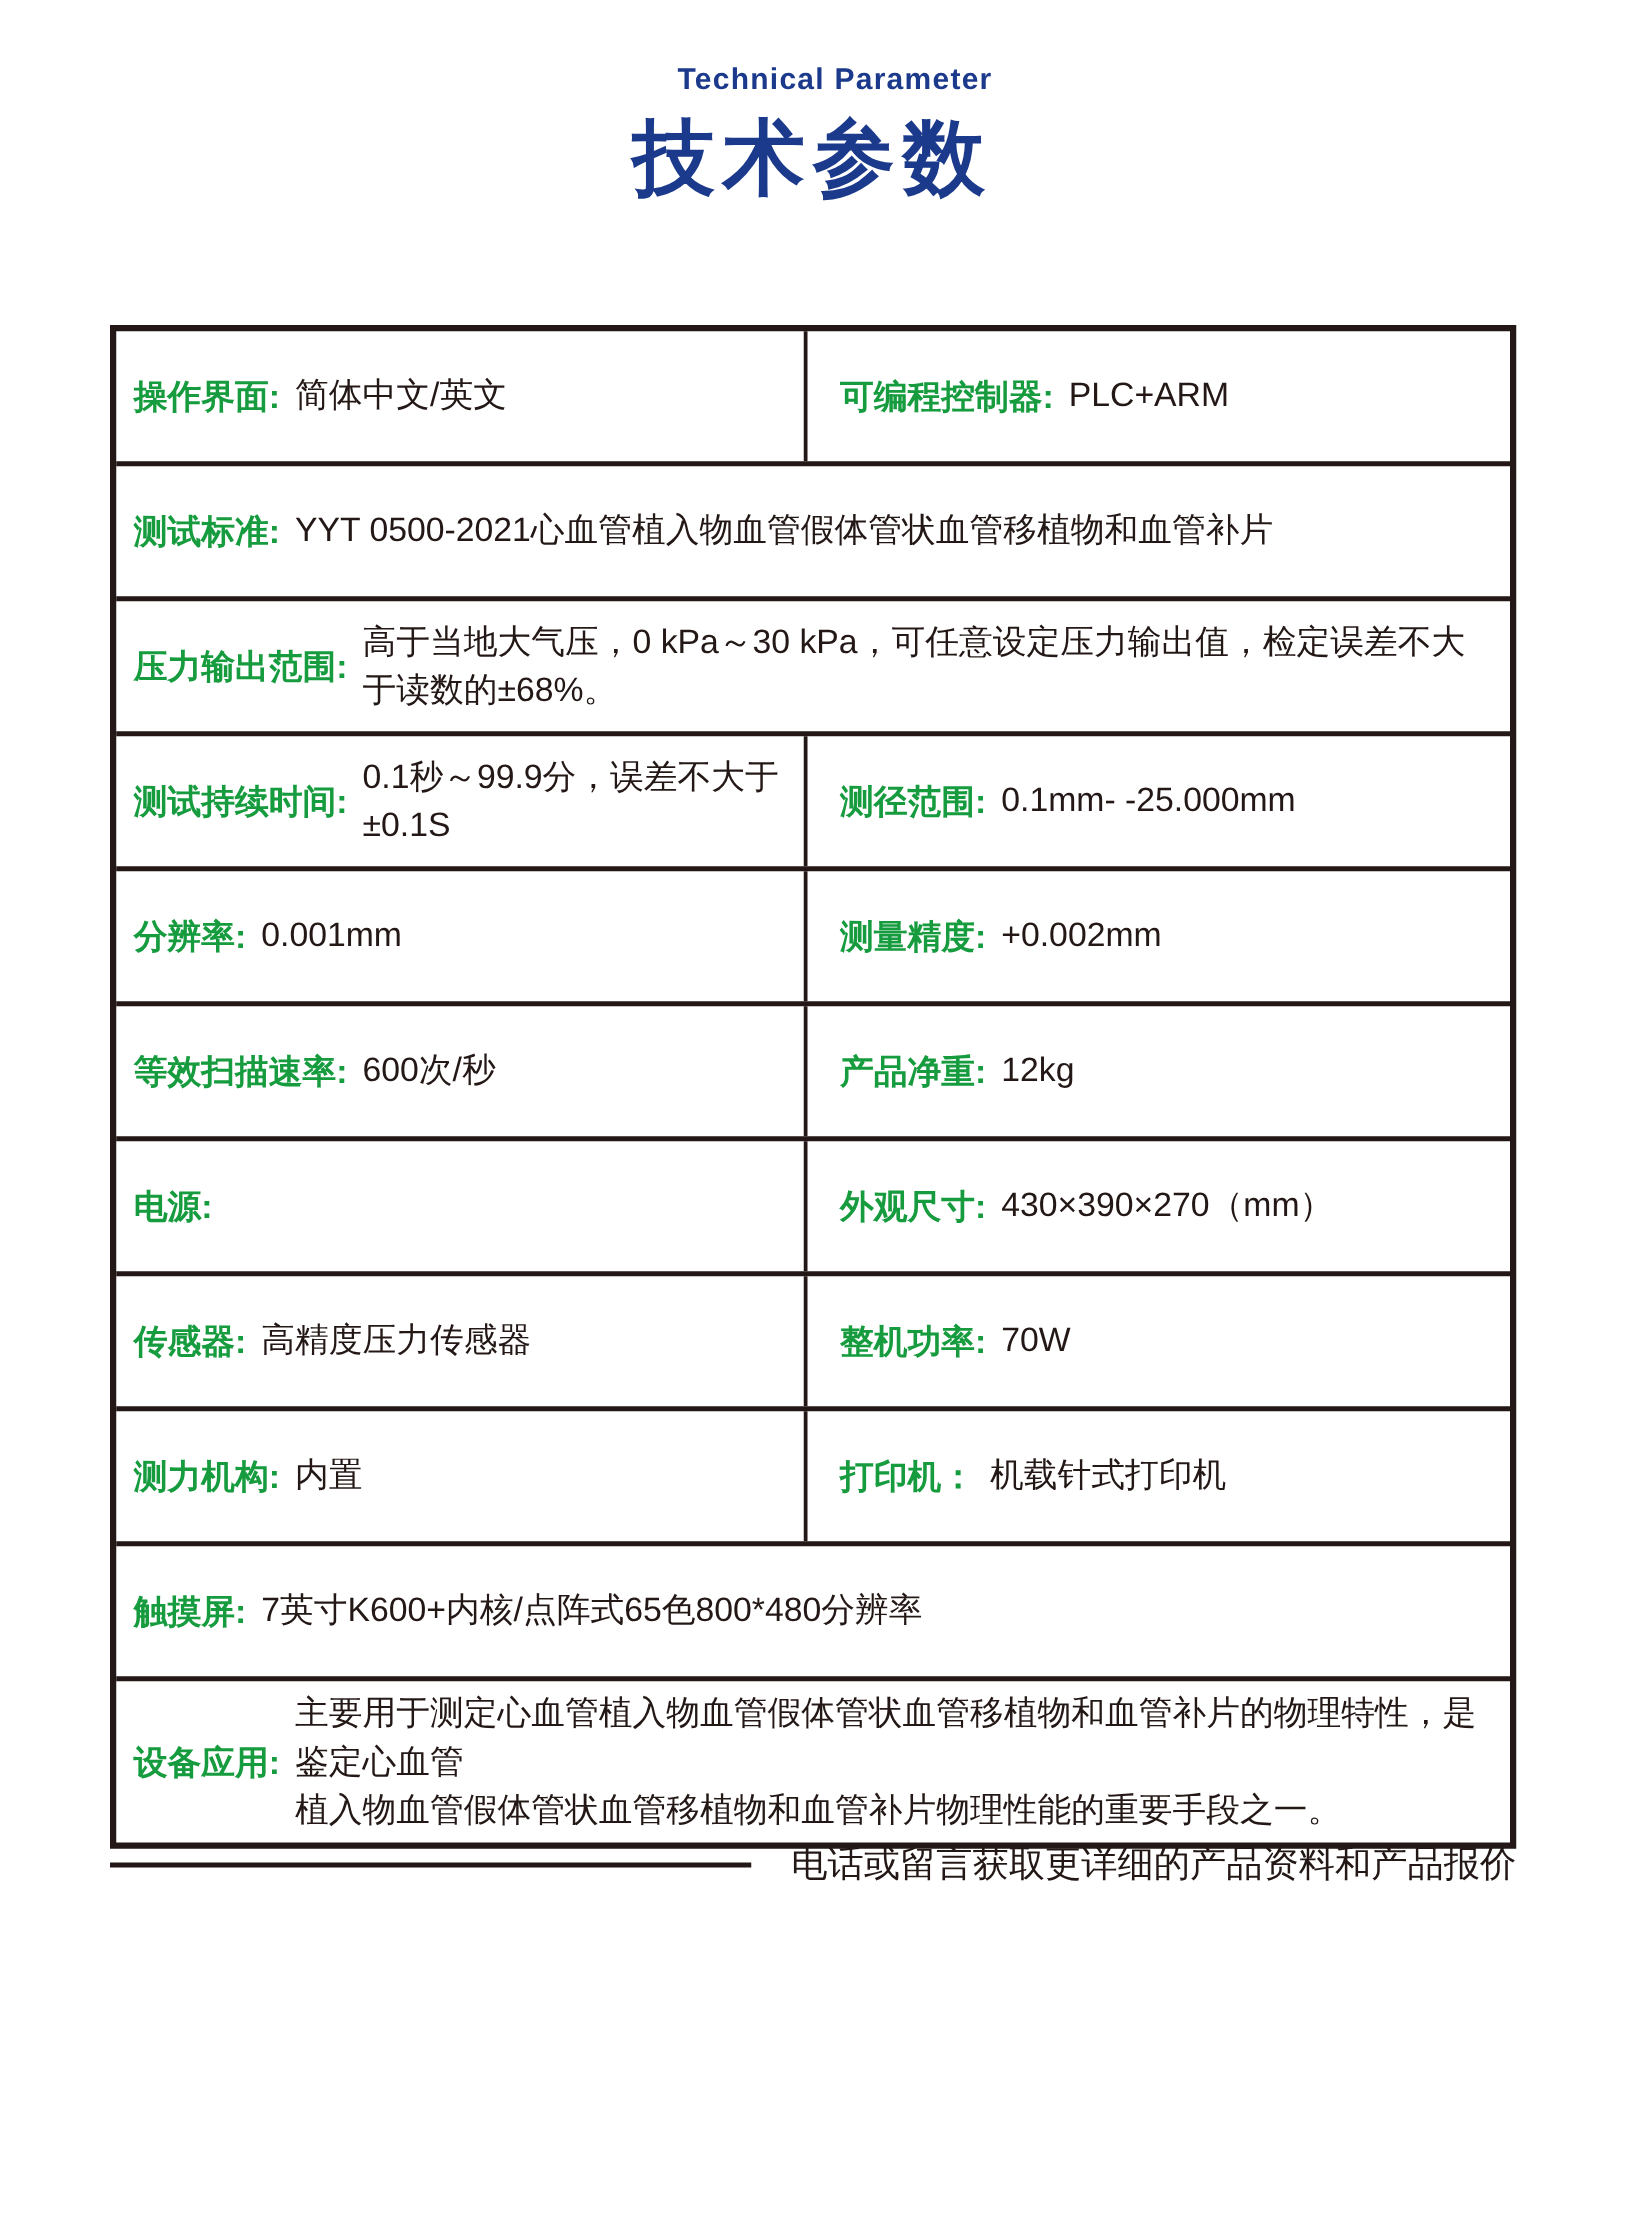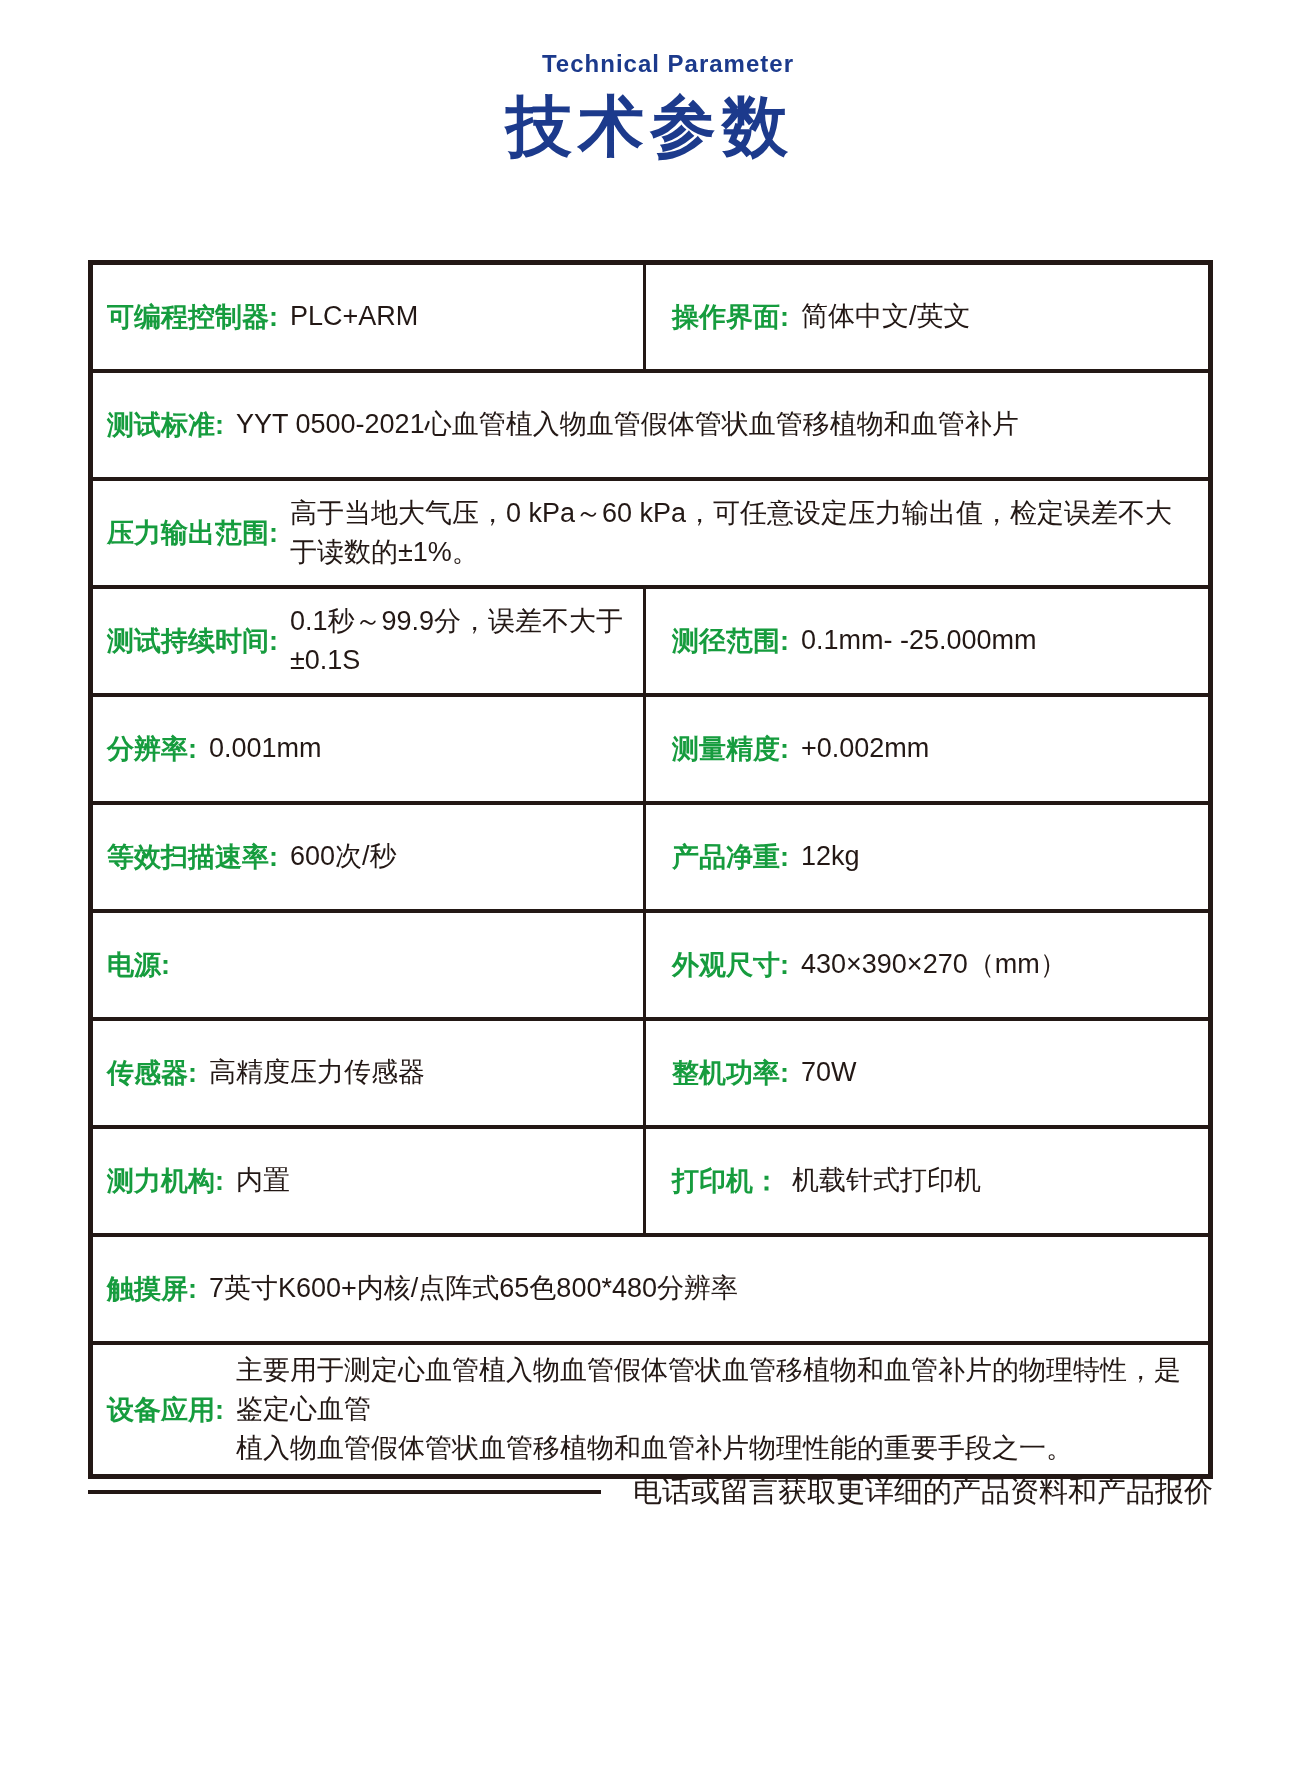--- a/index.html
+++ b/index.html
@@ -54,40 +54,40 @@
 
 <div class="header">
   <div class="subtitle-en">Technical Parameter</div>
   <div class="title-zh">技术参数</div>
 </div>
 
 <div class="spec-table">
 
   <div class="row double">
     <div class="cell">
+      <span class="spec-label">操作界面:</span>
+      <span class="spec-value">简体中文/英文</span>
+    </div>
+    <div class="cell">
       <span class="spec-label">可编程控制器:</span>
       <span class="spec-value">PLC+ARM</span>
-    </div>
-    <div class="cell">
-      <span class="spec-label">操作界面:</span>
-      <span class="spec-value">简体中文/英文</span>
     </div>
   </div>
 
   <div class="row">
     <div class="cell">
       <span class="spec-label">测试标准:</span>
       <span class="spec-value">YYT 0500-2021心血管植入物血管假体管状血管移植物和血管补片</span>
     </div>
   </div>
 
   <div class="row">
     <div class="cell">
       <span class="spec-label">压力输出范围:</span>
-      <span class="spec-value">高于当地大气压，0 kPa～60 kPa，可任意设定压力输出值，检定误差不大于读数的±1%。</span>
+      <span class="spec-value">高于当地大气压，0 kPa～30 kPa，可任意设定压力输出值，检定误差不大于读数的±68%。</span>
     </div>
   </div>
 
   <div class="row double">
     <div class="cell">
       <span class="spec-label">测试持续时间:</span>
       <span class="spec-value">0.1秒～99.9分，误差不大于±0.1S</span>
     </div>
     <div class="cell">
       <span class="spec-label">测径范围:</span>

